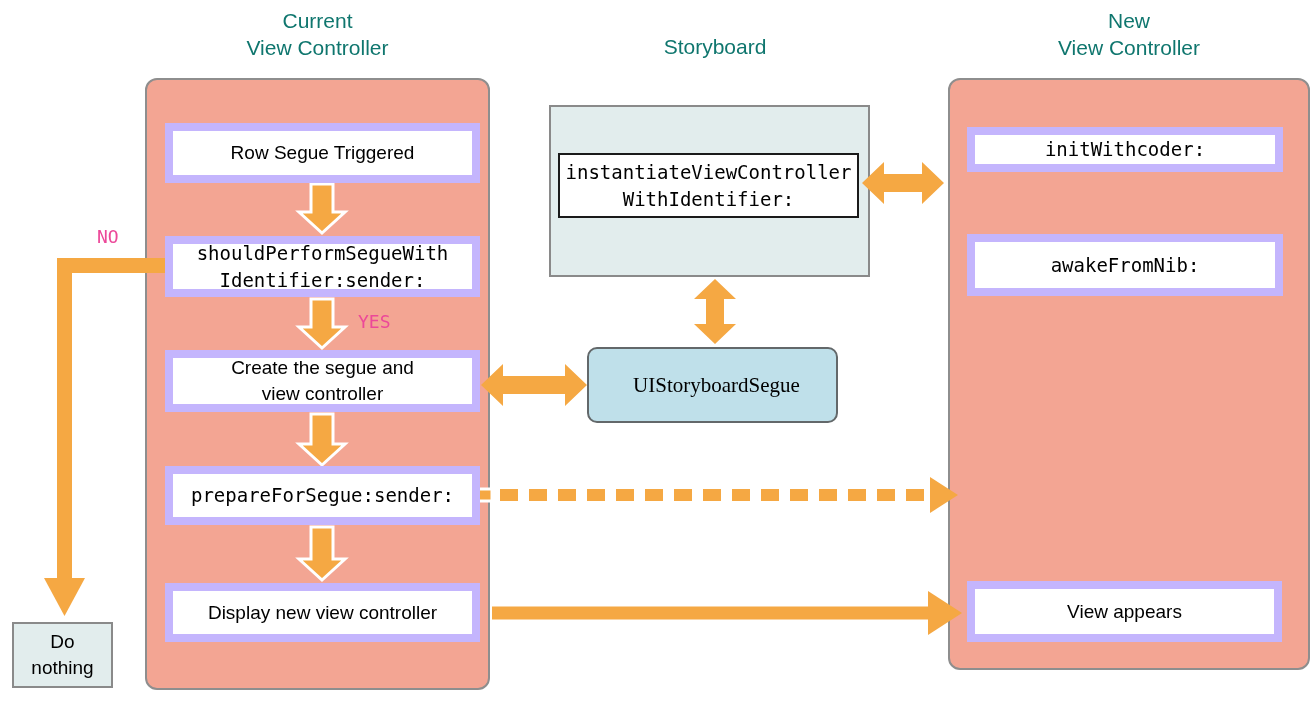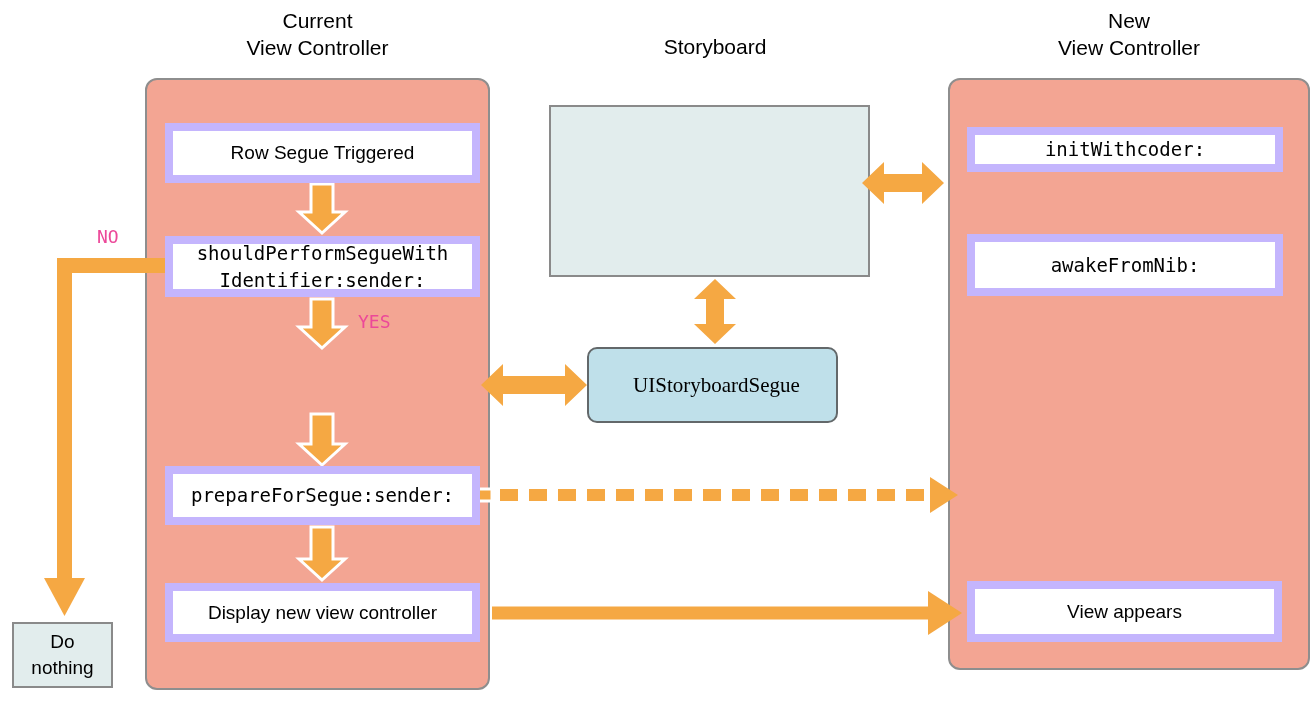--- a/index.html
+++ b/index.html
@@ -10,21 +10,21 @@
     font-family:"Liberation Sans",sans-serif;
     color:#000;
     overflow:hidden;
   }
   .title{
     position:absolute;
     text-align:center;
     font-size:21px;
     line-height:1.28;
     white-space:pre-line;
-    color:#000000;
+    color:#0f766e;
   }
   .panel{
     position:absolute;
     background:#F3A593;
     border:2px solid #8e8e8e;
     border-radius:12px;
     box-sizing:border-box;
   }
   .stepbox{
     position:absolute;
@@ -130,23 +130,27 @@
       <path d="M928,591 L928,635 L962,613 Z"></path>
     </g>
   </svg>
 
   <div class="branch-label" style="left:97px;top:226px;">NO</div>
   <div class="branch-label" style="left:358px;top:311px;">YES</div>
 
   <div class="stepbox sans" style="left:165px;top:123px;width:315px;height:60px;">Row Segue Triggered</div>
   <div class="stepbox mono" style="left:165px;top:236px;width:315px;height:61px;">shouldPerformSegueWith
 Identifier:sender:</div>
+  <div class="stepbox sans" style="left:165px;top:350px;width:315px;height:62px;">Create the segue and
+view controller</div>
   <div class="stepbox mono" style="left:165px;top:466px;width:315px;height:59px;">prepareForSegue:sender:</div>
   <div class="stepbox sans" style="left:165px;top:583px;width:315px;height:59px;">Display new view controller</div>
 
+  <div class="instantiate-box mono" style="left:558px;top:153px;width:301px;height:65px;">instantiateViewController
+WithIdentifier:</div>
   <div class="segue-box" style="left:587px;top:347px;width:251px;height:76px;">UIStoryboardSegue</div>
 
   <div class="donothing-box" style="left:12px;top:622px;width:101px;height:66px;">Do
 nothing</div>
 
   <div class="stepbox mono" style="left:967px;top:127px;width:316px;height:45px;">initWithcoder:</div>
   <div class="stepbox mono" style="left:967px;top:234px;width:316px;height:62px;">awakeFromNib:</div>
   <div class="stepbox sans" style="left:967px;top:581px;width:315px;height:61px;">View appears</div>
 
 </div>

